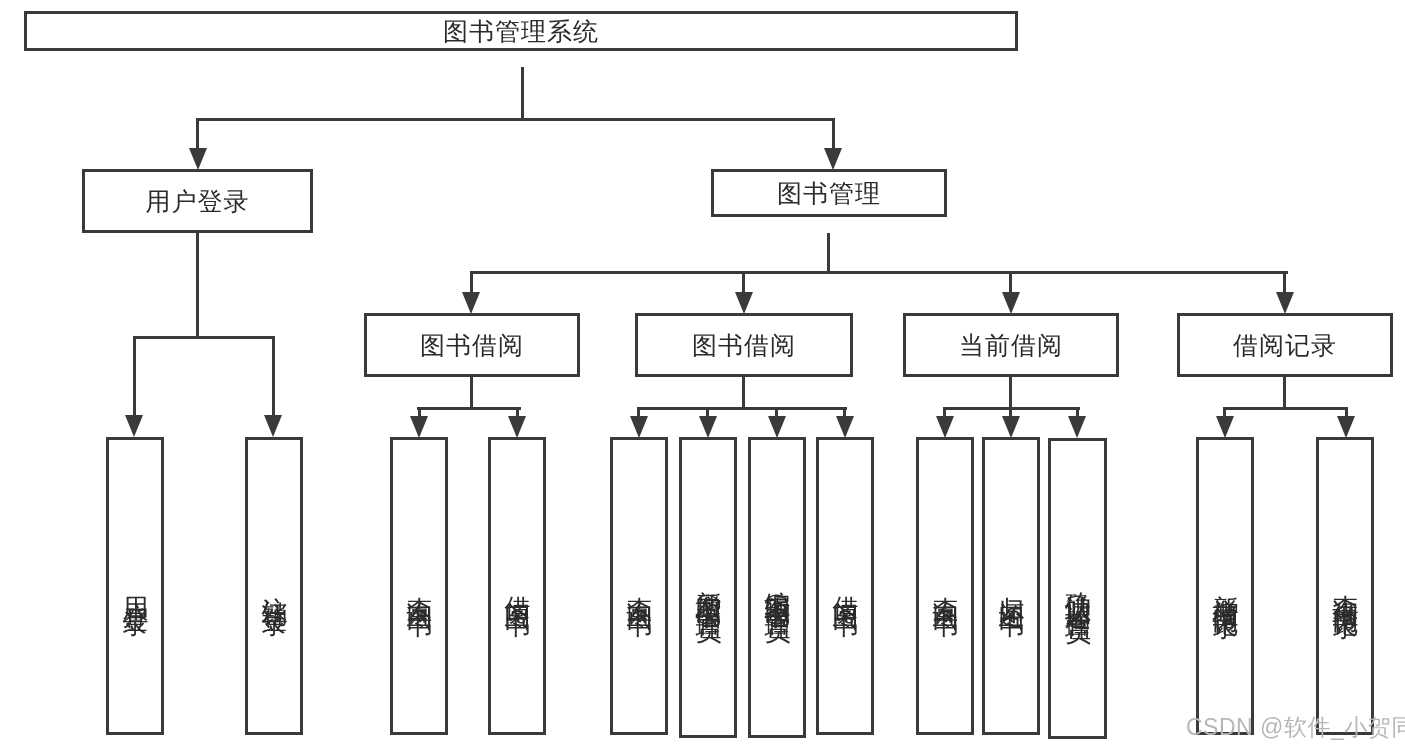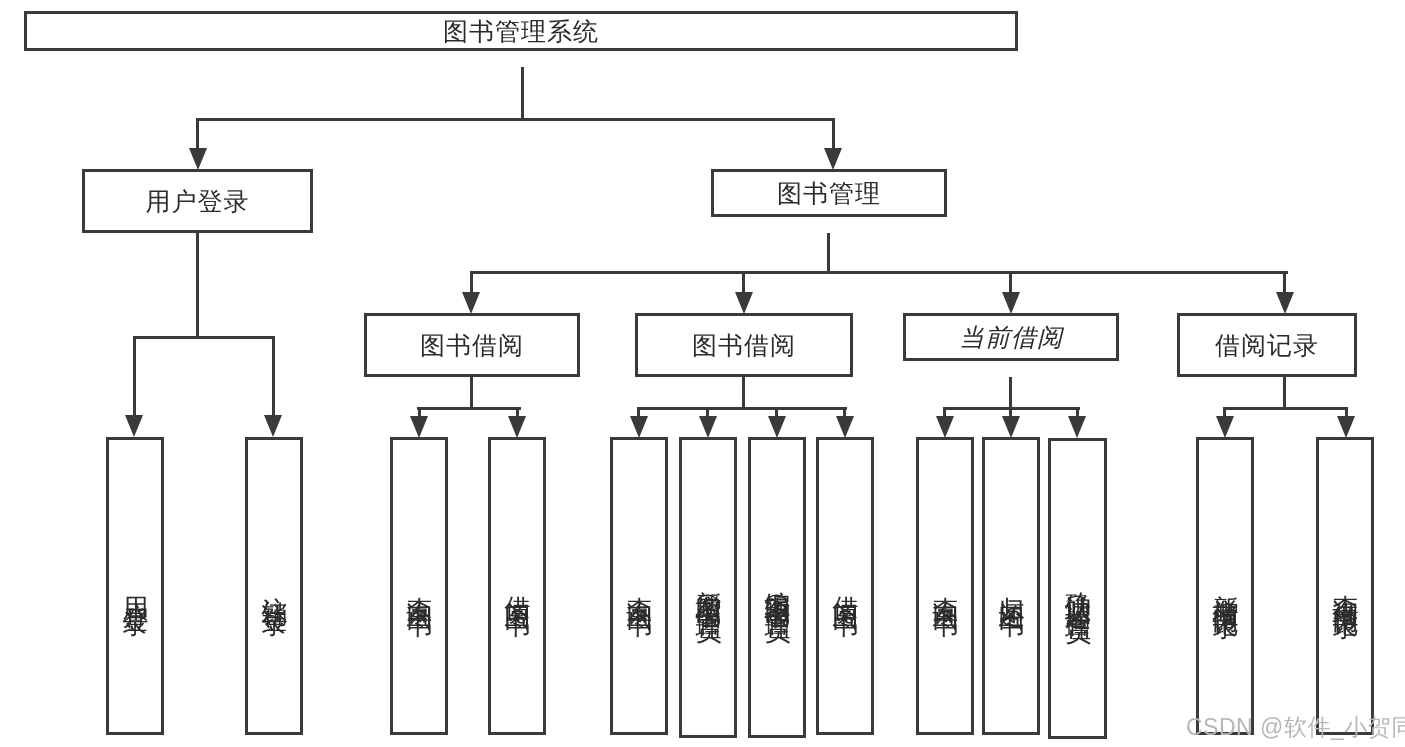--- a/index.html
+++ b/index.html
@@ -67,22 +67,22 @@
   <div class="lv" style="left:742px;top:271px;height:24px;"></div>
   <div class="lv" style="left:1009px;top:271px;height:24px;"></div>
   <div class="lv" style="left:1283px;top:271px;height:24px;"></div>
   <div class="arrow" style="left:462px;top:292px;"></div>
   <div class="arrow" style="left:735px;top:292px;"></div>
   <div class="arrow" style="left:1002px;top:292px;"></div>
   <div class="arrow" style="left:1276px;top:292px;"></div>
 
   <div class="box hlabel" style="left:364px;top:313px;width:216px;height:64px;">图书借阅</div>
   <div class="box hlabel" style="left:635px;top:313px;width:218px;height:64px;">图书借阅</div>
-  <div class="box hlabel" style="left:903px;top:313px;width:216px;height:48px;font-style:italic;">当前借阅</div>
-  <div class="box hlabel" style="left:1177px;top:313px;width:180px;height:64px;">借阅记录</div>
+  <div class="box hlabel" style="left:903px;top:313px;width:216px;height:64px;">当前借阅</div>
+  <div class="box hlabel" style="left:1177px;top:313px;width:216px;height:64px;">借阅记录</div>
 
   <div class="lv" style="left:470px;top:377px;height:33px;"></div>
   <div class="lh" style="left:417px;top:407px;width:104px;"></div>
   <div class="lv" style="left:418px;top:407px;height:11px;"></div>
   <div class="lv" style="left:516px;top:407px;height:11px;"></div>
   <div class="arrow" style="left:410px;top:416px;"></div>
   <div class="arrow" style="left:508px;top:416px;"></div>
 
   <div class="lv" style="left:742px;top:377px;height:33px;"></div>
   <div class="lh" style="left:637px;top:407px;width:210px;"></div>

